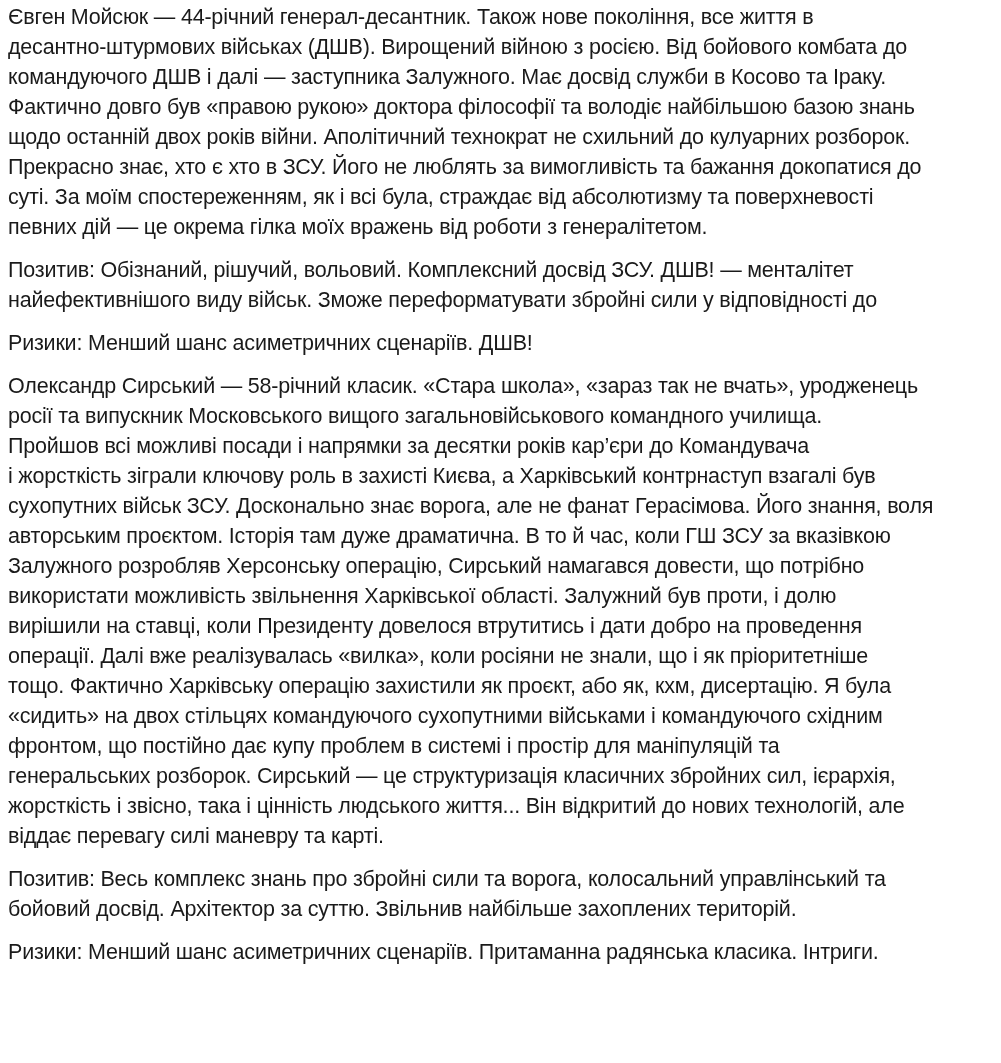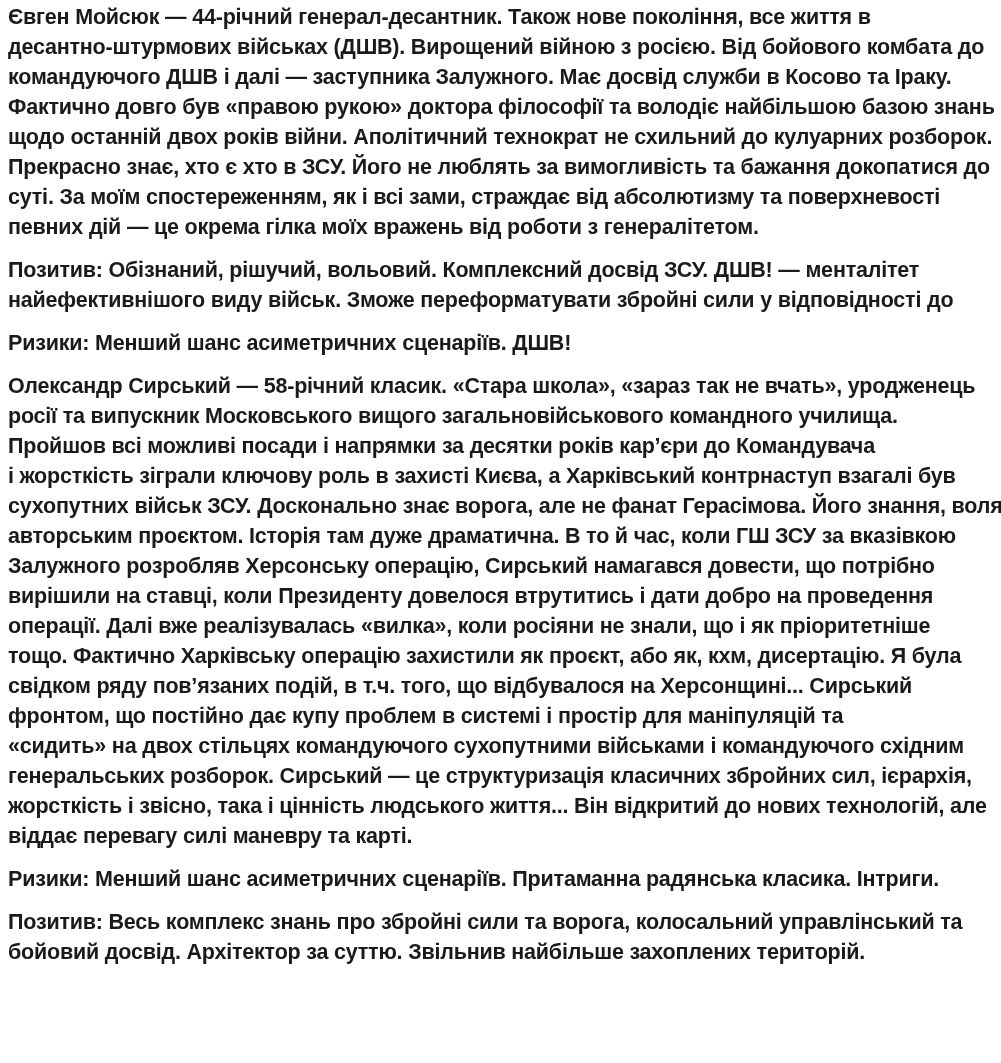--- a/index.html
+++ b/index.html
@@ -15,21 +15,20 @@
   }
   .doc {
     padding: 2px 4px 0 8px;
     color: #1a1a1a;
     font-size: 21.5px;
     line-height: 30px;
     letter-spacing: -0.2px;
   }
   .para {
     margin: 0 0 13px 0;
-    font-weight: bold;
   }
   .para:last-child {
     margin-bottom: 0;
   }
   .line {
     display: block;
     white-space: nowrap;
   }
 </style>
 </head>
@@ -37,49 +36,49 @@
 
 <main class="doc" style="color: rgb(26, 26, 26);">
   <div>
       <p class="para">
         <span class="line">Євген Мойсюк — 44-річний генерал-десантник. Також нове покоління, все життя в</span>
         <span class="line">десантно-штурмових військах (ДШВ). Вирощений війною з росією. Від бойового комбата до</span>
         <span class="line">командуючого ДШВ і далі — заступника Залужного. Має досвід служби в Косово та Іраку.</span>
         <span class="line">Фактично довго був «правою рукою» доктора філософії та володіє найбільшою базою знань</span>
         <span class="line">щодо останній двох років війни. Аполітичний технократ не схильний до кулуарних розборок.</span>
         <span class="line">Прекрасно знає, хто є хто в ЗСУ. Його не люблять за вимогливість та бажання докопатися до</span>
-        <span class="line">суті. За моїм спостереженням, як і всі зами, страждає від абсолютизму та поверхневості</span>
+        <span class="line">суті. За моїм спостереженням, як і всі була, страждає від абсолютизму та поверхневості</span>
         <span class="line">певних дій — це окрема гілка моїх вражень від роботи з генералітетом.</span>
       </p>
       <p class="para">
         <span class="line">Позитив: Обізнаний, рішучий, вольовий. Комплексний досвід ЗСУ. ДШВ! — менталітет</span>
         <span class="line">найефективнішого виду військ. Зможе переформатувати збройні сили у відповідності до</span>
       </p>
       <p class="para">
         <span class="line">Ризики: Менший шанс асиметричних сценаріїв. ДШВ!</span>
       </p>
       <p class="para">
         <span class="line">Олександр Сирський — 58-річний класик. «Стара школа», «зараз так не вчать», уродженець</span>
         <span class="line">росії та випускник Московського вищого загальновійськового командного училища.</span>
         <span class="line">Пройшов всі можливі посади і напрямки за десятки років кар’єри до Командувача</span>
         <span class="line">і жорсткість зіграли ключову роль в захисті Києва, а Харківський контрнаступ взагалі був</span>
         <span class="line">сухопутних військ ЗСУ. Досконально знає ворога, але не фанат Герасімова. Його знання, воля</span>
         <span class="line">авторським проєктом. Історія там дуже драматична. В то й час, коли ГШ ЗСУ за вказівкою</span>
         <span class="line">Залужного розробляв Херсонську операцію, Сирський намагався довести, що потрібно</span>
+        <span class="line">використати можливість звільнення Харківської області. Залужний був проти, і долю</span>
         <span class="line">вирішили на ставці, коли Президенту довелося втрутитись і дати добро на проведення</span>
         <span class="line">операції. Далі вже реалізувалась «вилка», коли росіяни не знали, що і як пріоритетніше</span>
         <span class="line">тощо. Фактично Харківську операцію захистили як проєкт, або як, кхм, дисертацію. Я була</span>
-        <span class="line">свідком ряду пов’язаних подій, в т.ч. того, що відбувалося на Херсонщині... Сирський</span>
+        <span class="line">«сидить» на двох стільцях командуючого сухопутними військами і командуючого східним</span>
         <span class="line">фронтом, що постійно дає купу проблем в системі і простір для маніпуляцій та</span>
-        <span class="line">«сидить» на двох стільцях командуючого сухопутними військами і командуючого східним</span>
         <span class="line">генеральських розборок. Сирський — це структуризація класичних збройних сил, ієрархія,</span>
         <span class="line">жорсткість і звісно, така і цінність людського життя... Він відкритий до нових технологій, але</span>
         <span class="line">віддає перевагу силі маневру та карті.</span>
       </p>
       <p class="para">
-        <span class="line">Ризики: Менший шанс асиметричних сценаріїв. Притаманна радянська класика. Інтриги.</span>
+        <span class="line">Позитив: Весь комплекс знань про збройні сили та ворога, колосальний управлінський та</span>
+        <span class="line">бойовий досвід. Архітектор за суттю. Звільнив найбільше захоплених територій.</span>
       </p>
       <p class="para">
-        <span class="line">Позитив: Весь комплекс знань про збройні сили та ворога, колосальний управлінський та</span>
-        <span class="line">бойовий досвід. Архітектор за суттю. Звільнив найбільше захоплених територій.</span>
+        <span class="line">Ризики: Менший шанс асиметричних сценаріїв. Притаманна радянська класика. Інтриги.</span>
       </p>
     </div>
 </main>
 
 </body></html>

